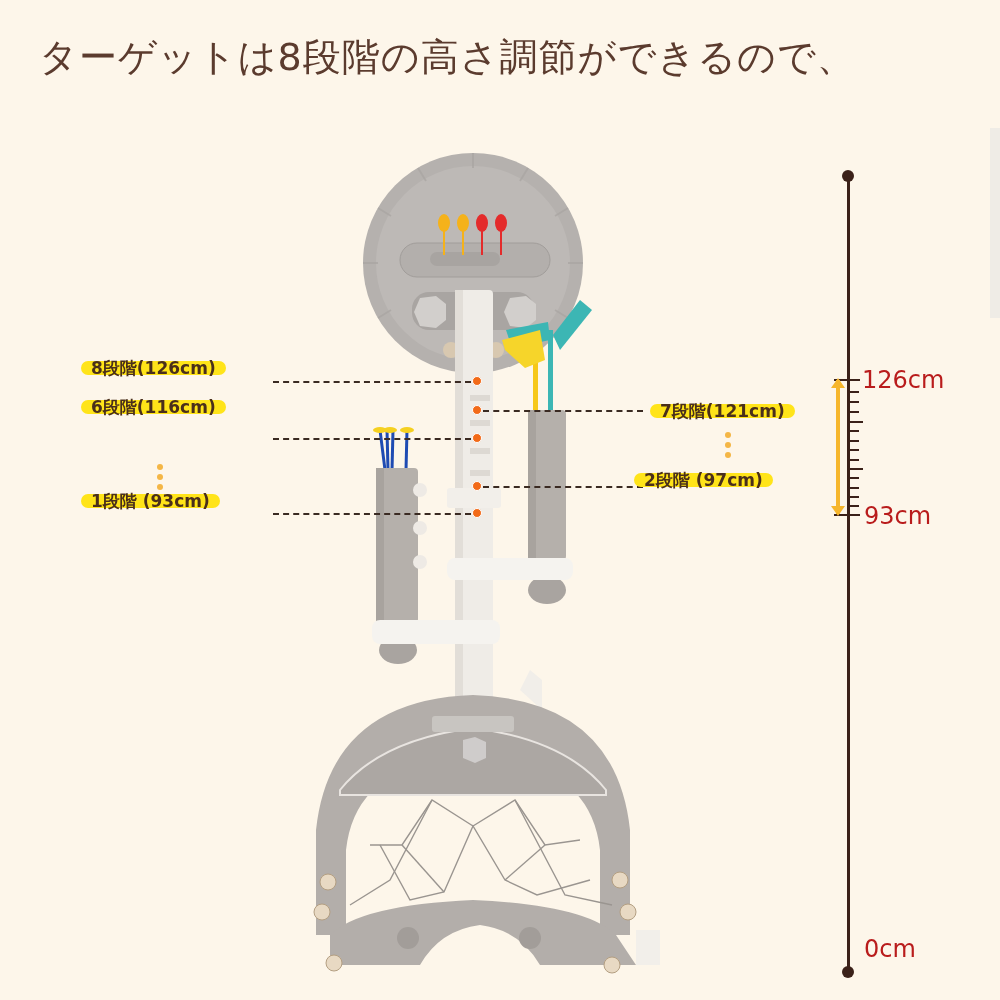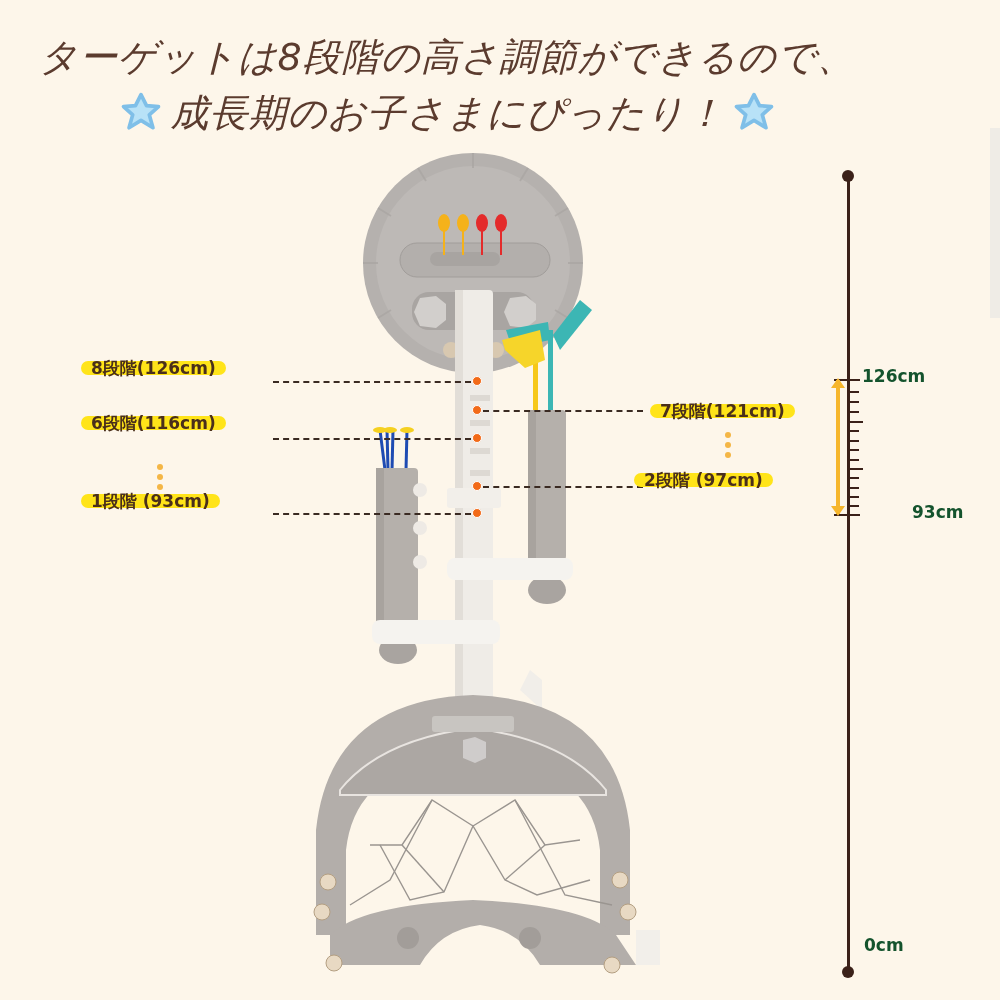--- a/index.html
+++ b/index.html
@@ -5,21 +5,21 @@
   * { box-sizing: border-box; margin: 0; padding: 0; }
   html, body { width: 1000px; height: 1000px; overflow: hidden; }
   body {
     background: #fdf6ea;
     font-family: "DejaVu Sans", "Liberation Sans", sans-serif;
     position: relative;
     color: #5a3a2c;
   }
   .headline {
     position: absolute; left: 0; width: 895px; text-align: center;
-    color: #5b3b2e; font-size: 38px; letter-spacing: 1px; line-height: 1; font-style: italic;
+    color: #5b3b2e; font-size: 38px; letter-spacing: 1px; line-height: 1;
   }
   .headline.l1 { top: 38px; }
   .headline.l2 { top: 90px; display: flex; justify-content: center; align-items: center; gap: 6px; }
   .star { width: 46px; height: 46px; display: inline-block; }
 
   .stage { position: absolute; left: 0; top: 0; width: 1000px; height: 1000px; }
 
   
   .pill {
     position: absolute; height: 14px; padding: 0 10px;
@@ -34,46 +34,37 @@
     position: absolute; width: 10px; height: 10px; border-radius: 50%;
     background: #f26a18; border: 1.5px solid #fff;
   }
   .vdots { position: absolute; width: 6px; }
   .vdots span { display: block; width: 6px; height: 6px; border-radius: 50%; background: #f4b646; margin-bottom: 4px; }
 
   
   .ruler-line { position: absolute; left: 847px; top: 175px; width: 3px; height: 797px; background: #3b2119; }
   .ruler-cap { position: absolute; width: 12px; height: 12px; border-radius: 50%; background: #3b2119; }
   .tick { position: absolute; height: 2px; background: #3b2119; }
-  .ruler-label { position: absolute; font-size: 17px; font-weight: bold; color: #14532d; }
+  .ruler-label { position: absolute; font-size: 24px; font-weight: normal; color: #b91c1c; }
   .range-arrow { position: absolute; left: 836px; top: 380px; width: 4px; height: 134px; background: #f6b62c; }
   .range-arrow::before, .range-arrow::after {
     content: ""; position: absolute; left: -5px; width: 0; height: 0;
     border-left: 7px solid transparent; border-right: 7px solid transparent;
   }
   .range-arrow::before { top: -2px; border-bottom: 10px solid #f6b62c; }
   .range-arrow::after { bottom: -2px; border-top: 10px solid #f6b62c; }
 
   .right-panel { position: absolute; left: 990px; top: 128px; width: 10px; height: 190px; background: #efece6; }
 </style>
 </head>
 <body>
 
 <div class="stage">
 
   <div class="headline l1">ターゲットは8段階の高さ調節ができるので、</div>
-  <div class="headline l2">
-    <svg class="star" viewBox="0 0 50 50">
-      <path d="M25 5 L31 17 L44 18 L34 27 L38 41 L25 33 L12 41 L16 27 L6 18 L19 17 Z" fill="#b8e2f7" stroke="#7fbfe8" stroke-width="4" stroke-linejoin="round"></path>
-    </svg>
-    <span>成長期のお子さまにぴったり！</span>
-    <svg class="star" viewBox="0 0 50 50">
-      <path d="M25 5 L31 17 L44 18 L34 27 L38 41 L25 33 L12 41 L16 27 L6 18 L19 17 Z" fill="#b8e2f7" stroke="#7fbfe8" stroke-width="4" stroke-linejoin="round"></path>
-    </svg>
-  </div>
 
   <svg style="position:absolute;left:0;top:0" width="1000" height="1000" viewBox="0 0 1000 1000">
 
     <g>
       <circle cx="473" cy="263" r="110" fill="#b5b1ae"></circle>
       <circle cx="473" cy="263" r="97" fill="#bdb9b6"></circle>
       <g stroke="#a9a5a2" stroke-width="2" opacity="0.7">
         <line x1="473" y1="153" x2="473" y2="168"></line>
           <line x1="528" y1="168" x2="520" y2="181"></line>
         <line x1="568" y1="208" x2="555" y2="216"></line>
@@ -181,21 +172,21 @@
           <circle cx="628" cy="912" r="8"></circle>
           <circle cx="612" cy="965" r="8"></circle>
       </g>
     </g>
   </svg>
 
   <div class="pill" style="left:81px;top:361px;">8段階(126cm)</div>
   <div class="dash" style="left:273px;top:381px;width:198px;"></div>
   <div class="dot" style="left:472px;top:376px;"></div>
 
-  <div class="pill" style="left:81px;top:416px;">6段階(116cm)</div>
+  <div class="pill" style="left:81px;top:400px;">6段階(116cm)</div>
   <div class="dash" style="left:273px;top:438px;width:198px;"></div>
   <div class="dot" style="left:472px;top:433px;"></div>
 
   <div class="vdots" style="left:157px;top:464px;">
       <span></span>
       <span></span>
       <span></span>
     </div>
 
   <div class="pill" style="left:81px;top:494px;">1段階 (93cm)</div>
@@ -232,17 +223,17 @@
   <div class="tick" style="left:849px;top:468px;width:14px;"></div>
   <div class="tick" style="left:849px;top:477px;width:10px;"></div>
   <div class="tick" style="left:849px;top:487px;width:10px;"></div>
   <div class="tick" style="left:849px;top:496px;width:10px;"></div>
   <div class="tick" style="left:849px;top:505px;width:10px;"></div>
   <div class="tick" style="left:834px;top:514px;width:26px;"></div>
 
   <div class="range-arrow"></div>
 
   <div class="ruler-label" style="left:862px;top:366px;">126cm</div>
-  <div class="ruler-label" style="left:912px;top:502px;">93cm</div>
+  <div class="ruler-label" style="left:864px;top:502px;">93cm</div>
   <div class="ruler-label" style="left:864px;top:935px;">0cm</div>
 
   <div class="right-panel"></div>
 </div>
 
 </body></html>

